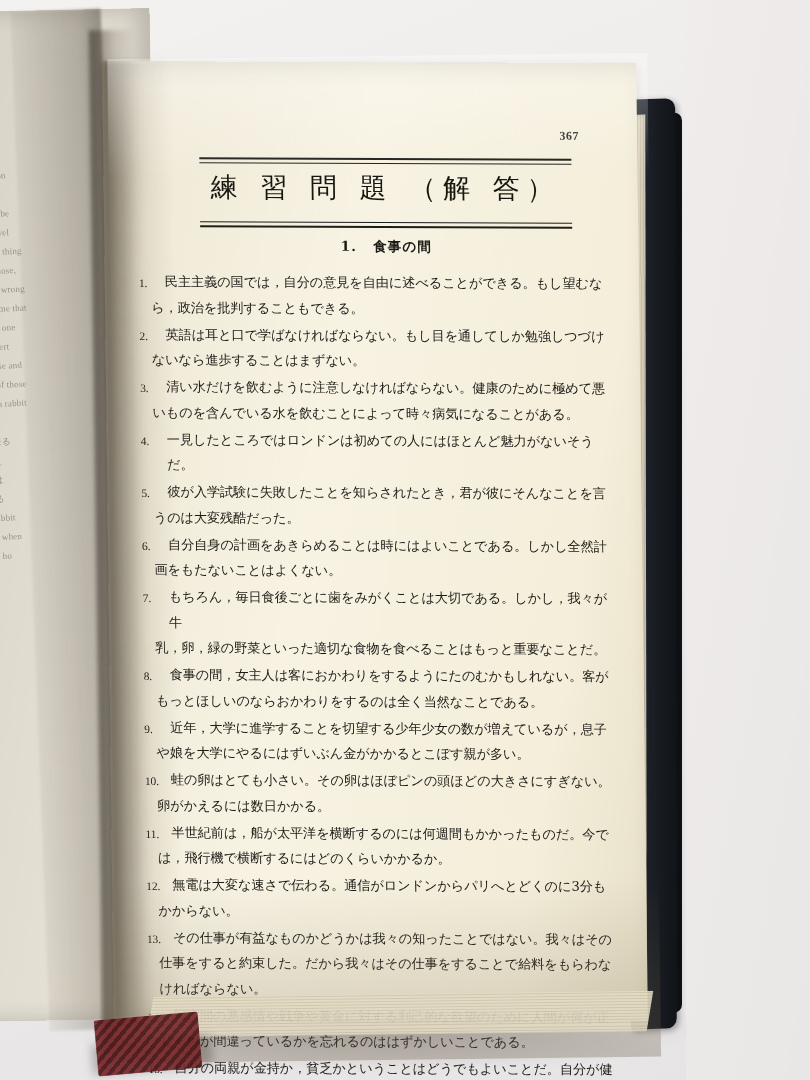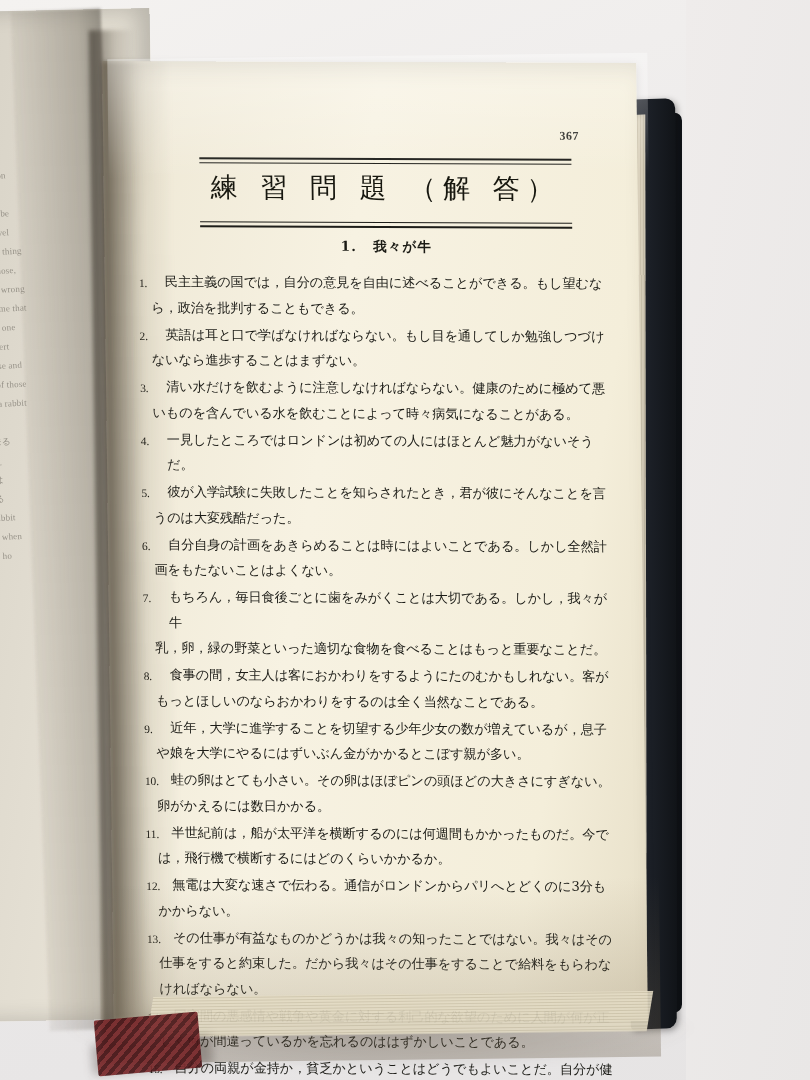--- a/index.html
+++ b/index.html
@@ -371,21 +371,21 @@
 
   <div class="right-page"></div>
 
   <div class="page-inner">
     <div class="folio">367</div>
     <div class="rule-top"></div>
     <div class="chapter-title">練 習 問 題 （解 答）</div>
     <div class="rule-bottom"></div>
 
     <div class="section-head">
-      <span class="num">1.</span><span>我々が牛</span>
+      <span class="num">1.</span><span>食事の間</span>
     </div>
 
     <div class="answers" id="answers-list">
         <div class="ans">
           <span class="n">1.</span>
           <span class="t">
             <span class="cont" style="margin-left: 0px;">民主主義の国では，自分の意見を自由に述べることができる。もし望むな</span>
             <span class="cont">ら，政治を批判することもできる。</span>
           </span>
         </div>

